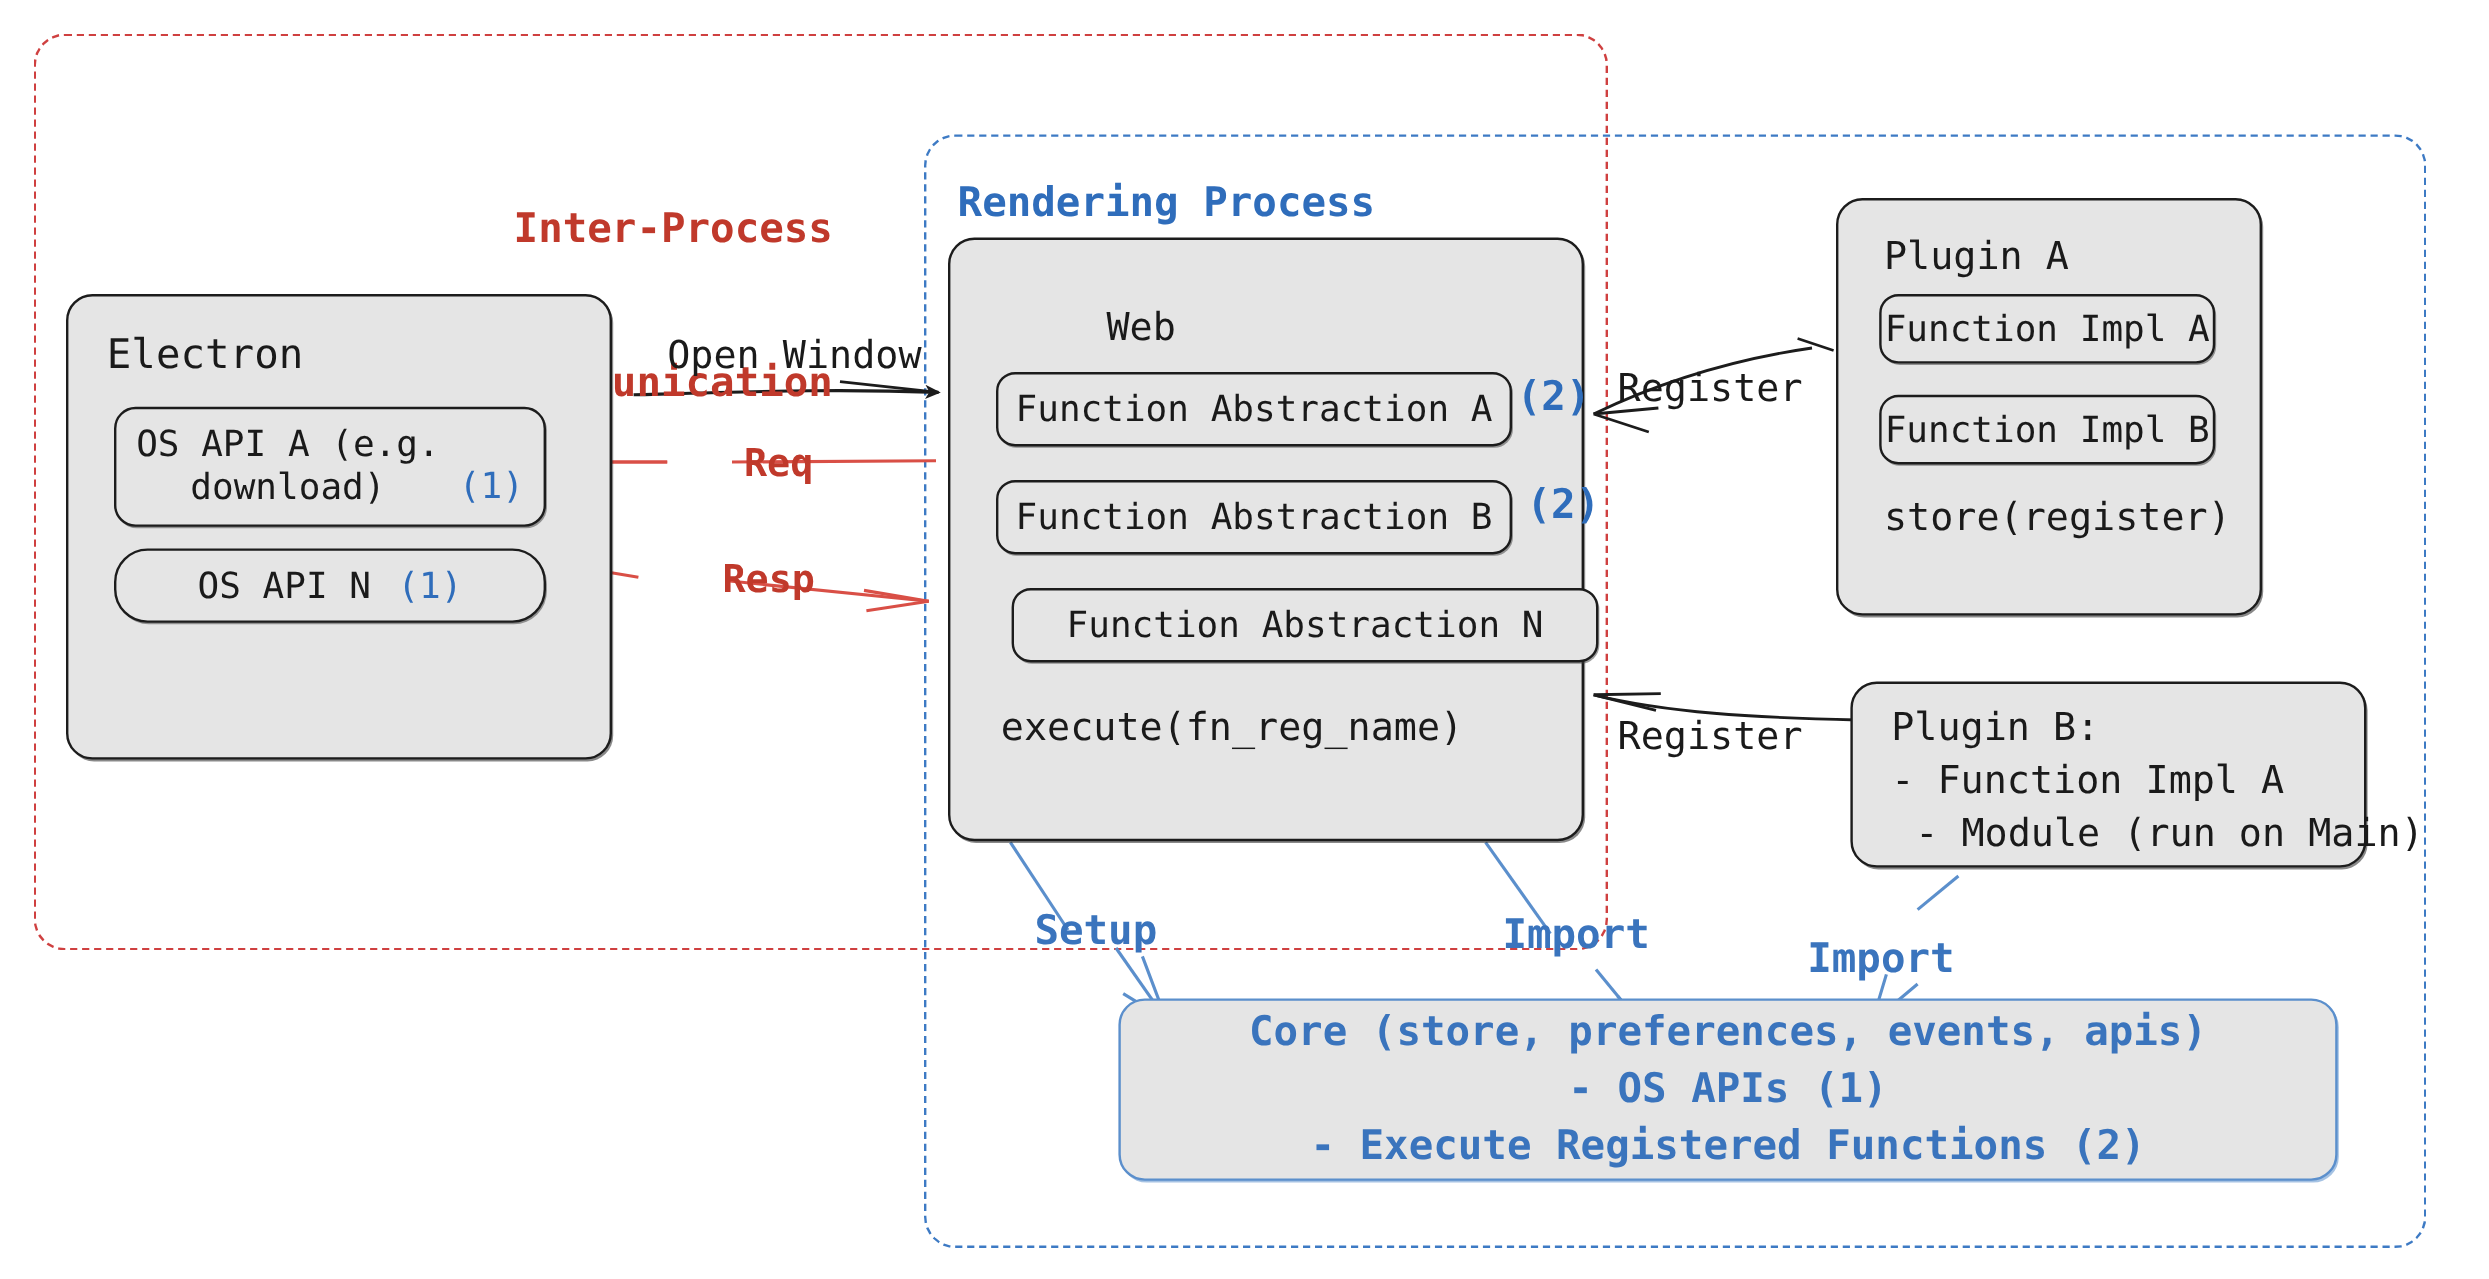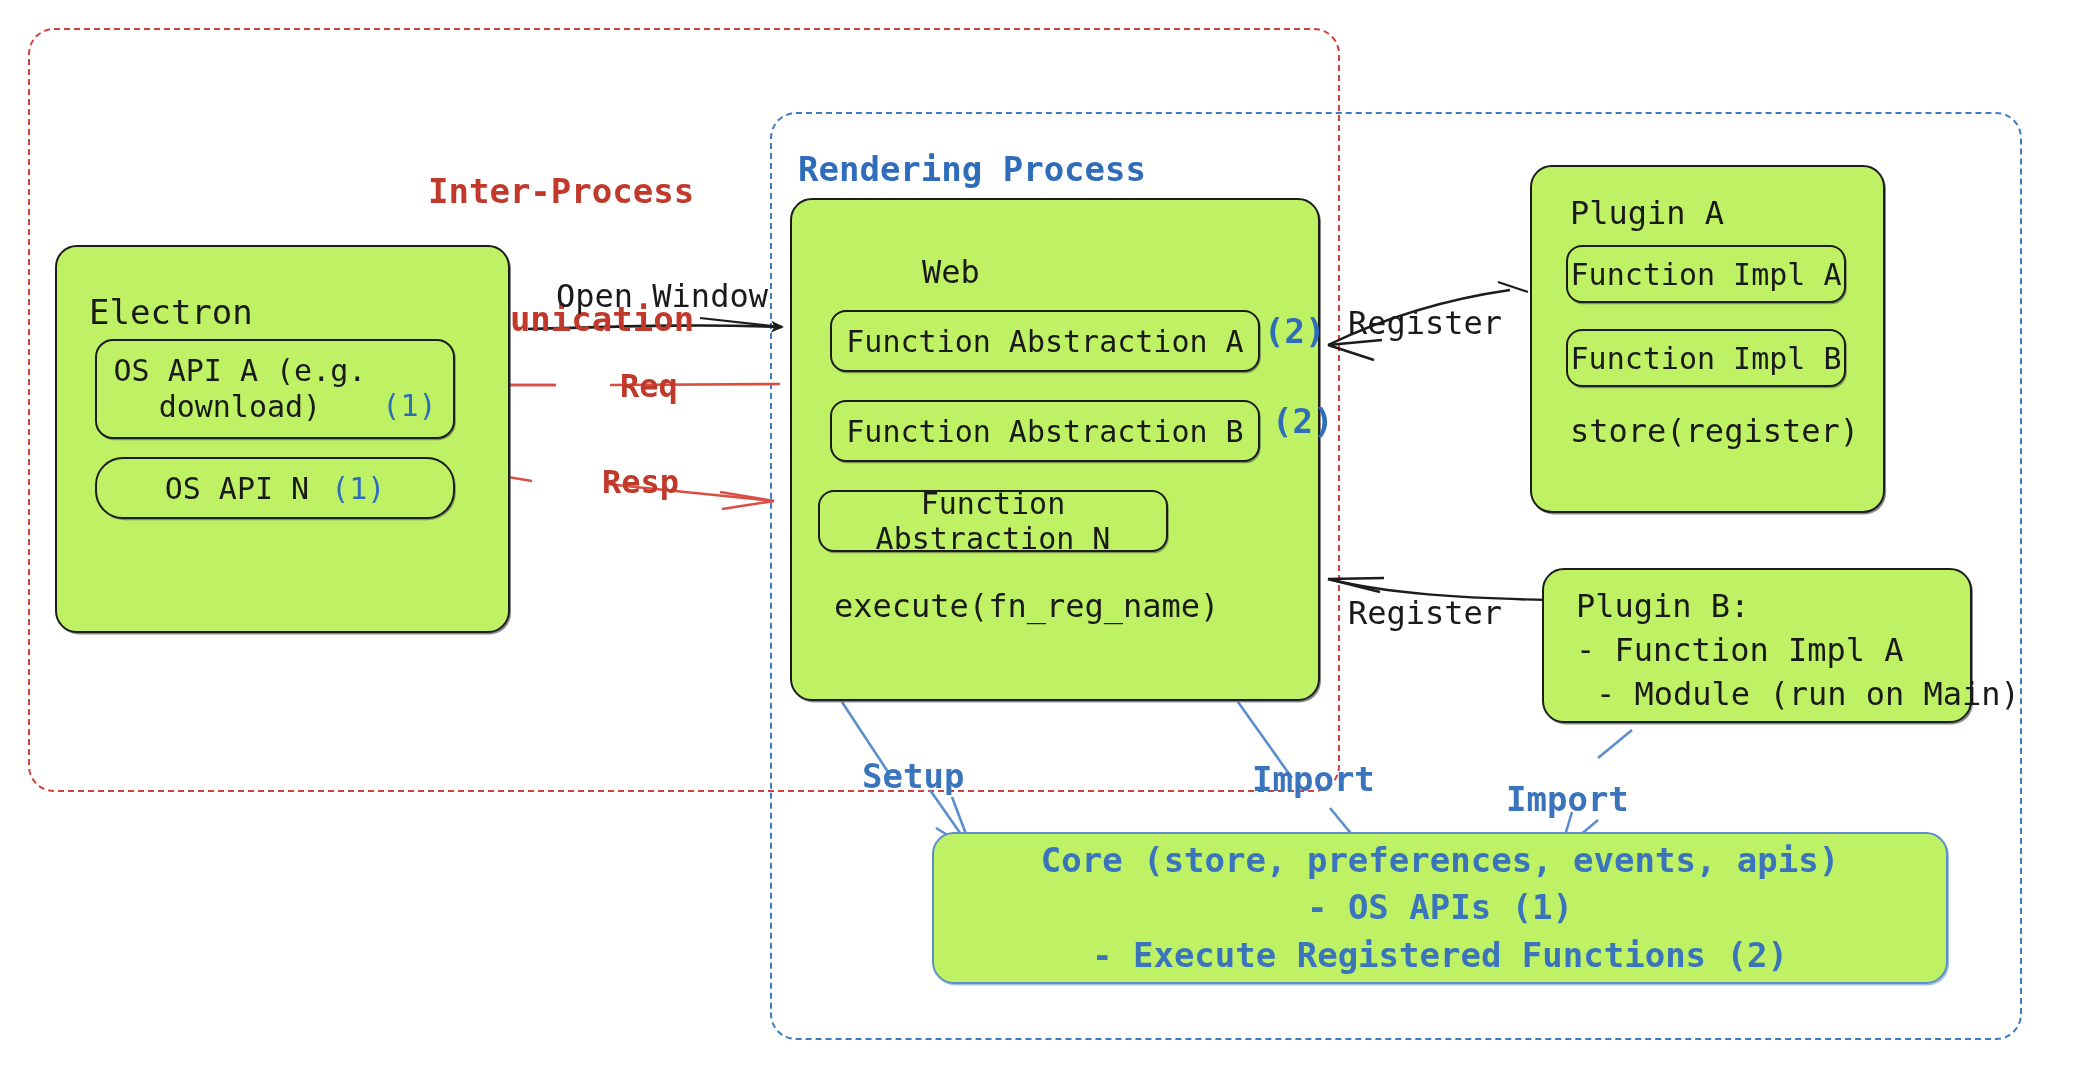--- a/index.html
+++ b/index.html
@@ -2,21 +2,21 @@
 <html><head>
 <meta charset="utf-8">
 <style>
   html,body{margin:0;padding:0;background:#ffffff;}
   body{width:2074px;height:1066px;position:relative;overflow:hidden;
        font-family:"DejaVu Sans Mono","Liberation Mono",monospace;color:#1a1a1a;}
 
   #canvas{position:absolute;inset:0;width:2074px;height:1066px;}
   svg.layer{position:absolute;left:0;top:0;width:2074px;height:1066px;pointer-events:none;}
 
-  .node{position:absolute;box-sizing:border-box;background:#bef264;}
+  .node{position:absolute;box-sizing:border-box;background:#e5e5e5;}
 
   
   .solidbox{border:2.5px solid #1c1c1c;border-radius:22px;
             box-shadow:1.5px 2px 0 -0.5px rgba(40,40,40,.55);}
   .innerbox{border:2px solid #1c1c1c;border-radius:16px;
             box-shadow:1.2px 1.6px 0 -0.4px rgba(60,60,60,.5);}
 
   .dashbox{position:absolute;box-sizing:border-box;border-radius:26px;background:transparent;}
   .dash-red{border:2.5px dashed #cf4040;}
   .dash-blue{border:2.5px dashed #3d7ac4;}
@@ -89,21 +89,21 @@
   </svg>
 
   <div class="label red f34 bold" style="left:428px;top:85px;">
     <div>Inter-Process</div>
     <div>Communication</div>
   </div>
 
   <div class="label blue f34 bold" style="left:798px;top:148px;">Rendering Process</div>
 
   <div class="node solidbox" style="left:55px;top:245px;width:455px;height:388px;">
-    <div class="label black f34" style="left:32px;top:44px;text-align:center;">Electron</div>
+    <div class="label black f34" style="left:32px;top:28px;text-align:center;">Electron</div>
 
     <div class="node innerbox ctr" style="left:38px;top:92px;width:360px;height:100px;border-radius:18px;">
       <span class="f30 black" style="white-space:pre-line;line-height:1.2;text-align:center;">OS API A (e.g.
 download)</span>
       <span class="f30 blue" style="margin-left:16px;align-self:flex-end;margin-bottom:14px;">(1)</span>
     </div>
 
     <div class="node innerbox ctr" style="left:38px;top:210px;width:360px;height:62px;border-radius:28px;">
       <span class="f30 black">OS API N</span>
       <span class="f30 blue" style="margin-left:22px;">(1)</span>
@@ -118,21 +118,21 @@
     <div class="label black f32" style="left:130px;top:52px;">Web</div>
 
     <div class="node innerbox ctr" style="left:38px;top:110px;width:430px;height:62px;">
       <span class="f30 black">Function Abstraction A</span>
     </div>
 
     <div class="node innerbox ctr" style="left:38px;top:200px;width:430px;height:62px;">
       <span class="f30 black">Function Abstraction B</span>
     </div>
 
-    <div class="node innerbox ctr" style="left:26px;top:290px;width:350px;height:62px;">
+    <div class="node innerbox ctr" style="left:51px;top:290px;width:489px;height:62px;">
       <span class="f30 black">Function Abstraction N</span>
     </div>
 
     <div class="label black f32" style="left:42px;top:386px;">execute(fn_reg_name)</div>
   </div>
 
   <div class="label blue f34 bold" style="left:1264px;top:310px;">(2)</div>
   <div class="label blue f34 bold" style="left:1272px;top:400px;">(2)</div>
 
   <div class="label black f32" style="left:1348px;top:303px;">Register</div>

